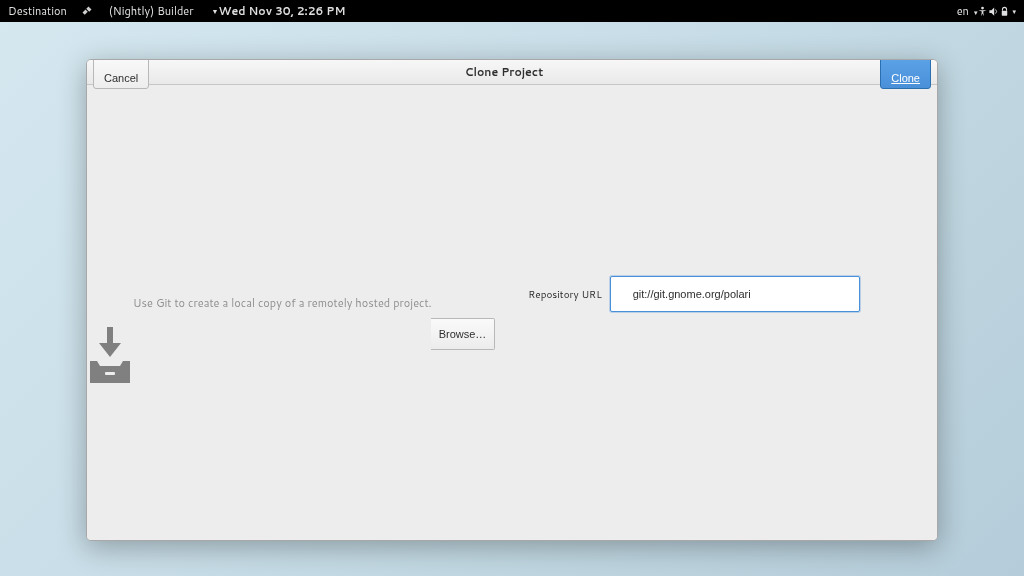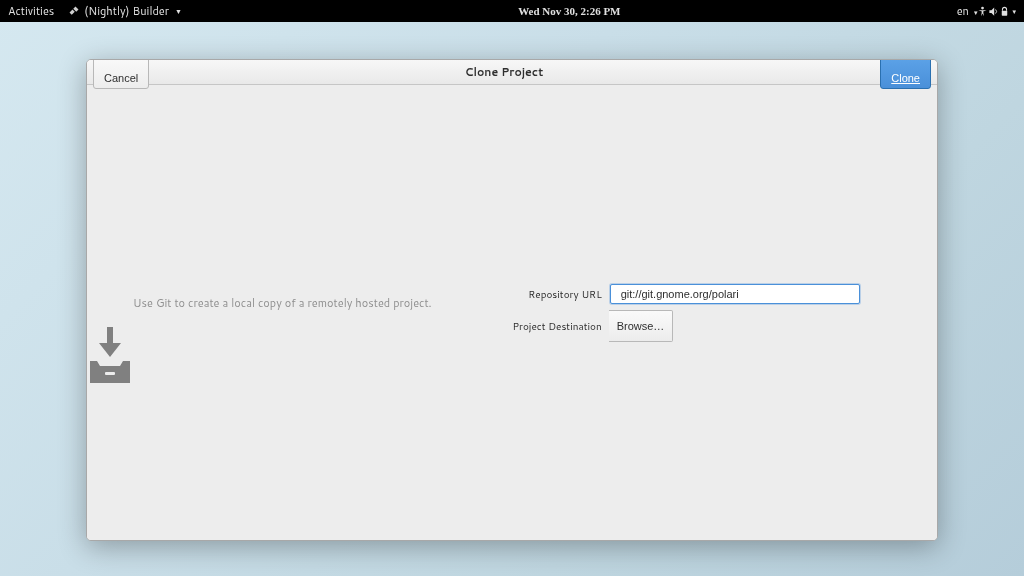--- a/index.html
+++ b/index.html
@@ -15,23 +15,23 @@
 .topbar {
   height: 22px;
   background: #000;
   color: #e0e0e0;
   display: flex;
   align-items: center;
   padding: 0 8px;
   font-size: 11px;
 }
 .topbar-left { display: flex; align-items: center; gap: 14px; }
-.topbar-center { flex: 1; text-align: center; font-weight: bold; font-family: Liberation Serif, serif; }
+.topbar-center { flex: 1; font-weight: bold; }
 .topbar-right { display: flex; align-items: center; }
-.topbar-app { display: flex; align-items: center; gap: 4px; }
+.topbar-app { display: flex; align-items: center; gap: 16px; }
 .topbar .tri { font-size: 7px; margin-left: 2px; }
 .window {
   position: absolute;
   left: 86px;
   top: 59px;
   width: 852px;
   height: 482px;
   background: #ededed;
   border: 1px solid #a8a8a8;
   border-radius: 5px;
@@ -83,25 +83,25 @@
   flex-direction: row;
   align-items: center;
 }
 .iconwrap { margin-top: 98px; margin-bottom: 14px; color: #808080; }
 .subtitle { color: #909090; font-size: 11px; margin-bottom: 20px; }
 .form { display: grid; grid-template-columns: 170px 250px; gap: 6px 8px; align-items: center; }
 .form-label { text-align: right; font-size: 10px; color: #2e2e2e; }
 .form-row { display: flex; }
 .text-entry {
   flex: 1;
-  height: 20px;
+  height: 36px;
   border: 1px solid #b0b0b0;
   border-radius: 2px;
   background: #fff;
-  padding: 0 10px;
+  padding: 0 22px;
   font-size: 11px;
   color: #2e2e2e;
 }
 .text-entry.focused {
   border: 1px solid #4a90d9;
   box-shadow: 0 0 0 1px rgba(74,144,217,0.3);
 }
 .text-entry::placeholder { color: #909090; }
 .browse-btn {
   height: 32px;
@@ -116,21 +116,21 @@
   margin-left: -1px;
 }
 .text-entry.with-btn { border-radius: 2px 0 0 2px; }
 svg { display: block; }
 </style>
 </head>
 <body>
 
 <div class="topbar">
   <div class="topbar-left">
-    <span>Activities</span>
+    <span>Destination</span>
     <span class="topbar-app">
       <svg width="12" height="12" viewBox="0 0 16 16">
         <path fill="#cfcfcf" d="M2 10 L6 6 L9 9 L5 13 Z M7 5 L10 2 L14 6 L11 9 Z"></path>
       </svg>
       <span>(Nightly) Builder</span>
       <span class="tri">▼</span>
     </span>
   </div>
   <div class="topbar-center">Wed Nov 30,  2:26 PM</div>
   <div class="topbar-right">
@@ -176,19 +176,18 @@
       </svg>
     </div>
     <div class="subtitle">Use Git to create a local copy of a remotely hosted project.</div>
 
     <div class="form">
       <div class="form-label">Repository URL</div>
       <div class="form-row">
         <input class="text-entry focused" type="text" value="git://git.gnome.org/polari" style="">
       </div>
 
-      <div class="form-label">Project Destination</div>
       <div class="form-row">
         <button class="browse-btn">Browse…</button>
       </div>
     </div>
   </div>
 </div>
 
 </body></html>

